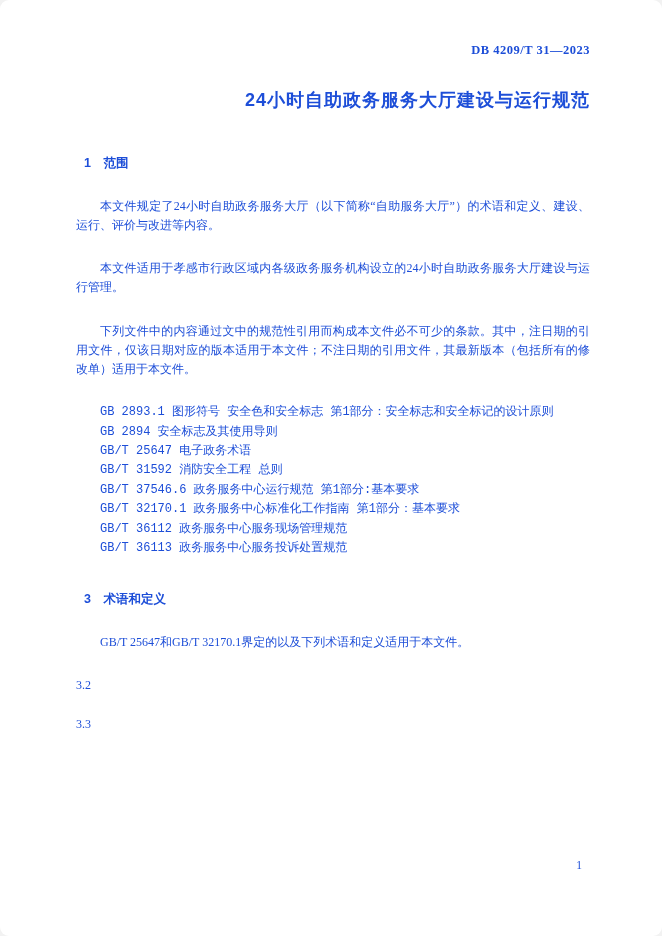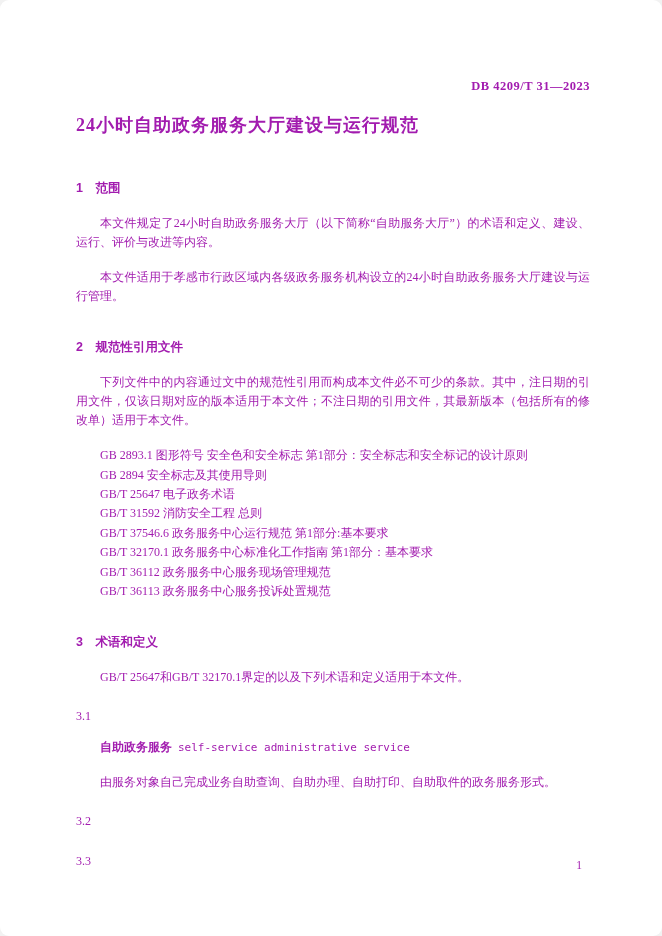--- a/index.html
+++ b/index.html
@@ -6,55 +6,55 @@
   body {
     width: 662px; height: 936px;
     background: #f2f2f2;
     overflow: hidden;
   }
   .page {
     position: relative;
     width: 662px; height: 936px;
     box-sizing: border-box;
     background: #ffffff;
-    padding: 76px 72px 0 76px;
+    padding: 40px 72px 0 76px;
     font-family: "Liberation Serif", "DejaVu Serif", serif;
-    color: #a21caf;
+    color: #1d4ed8;
     font-size: 12px;
     line-height: 1.6;
     border-radius: 9px;
   }
   .doc-code {
     text-align: right;
     font-weight: 700;
     font-size: 12.5px;
     letter-spacing: 0.5px;
     font-family: "Liberation Serif", "DejaVu Serif", serif;
   }
   .title {
-    margin: 15px 0 0 0;
-    text-align: left;
-    font-family: Liberation Serif, serif;
+    margin: 26px 0 0 0;
+    text-align: right;
+    font-family: Liberation Sans, sans-serif;
     font-size: 18px;
     font-weight: 700;
     letter-spacing: 1px;
   }
   .sec-heading {
     font-family: "Liberation Sans", "DejaVu Sans", sans-serif;
     font-size: 12.5px;
     font-weight: 700;
-    margin: 30px 0 14px 0;
+    margin: 30px 0 14px 8px;
   }
   .sec-heading.first { margin-top: 38px; }
   .para {
-    margin: 16px 0;
+    margin: 24px 0;
     text-indent: 2em;
     text-align: justify;
   }
-  .ref-list { margin: 12px 0 0 24px; }
+  .ref-list { margin: 12px 0 0 24px; font-family: Liberation Mono, monospace; }
   .ref-item { line-height: 1.62; white-space: nowrap; }
   .term-block { margin-top: 4px; }
   .term-number { margin-top: 20px; font-size: 12px; }
   .term-line { margin: 12px 0 6px 0; text-indent: 2em; }
   .term-zh {
     font-family: "Liberation Sans", "DejaVu Sans", sans-serif;
     font-weight: 700;
   }
   .term-en {
     font-family: "DejaVu Sans Mono", "Liberation Mono", monospace;
@@ -74,43 +74,35 @@
 <div class="page">
 
   <div class="doc-code">DB 4209/T 31—2023</div>
 
   <div class="title">24小时自助政务服务大厅建设与运行规范</div>
 
   <div class="sec-heading first">1　范围</div>
   <p class="para">本文件规定了24小时自助政务服务大厅（以下简称“自助服务大厅”）的术语和定义、建设、运行、评价与改进等内容。</p>
   <p class="para">本文件适用于孝感市行政区域内各级政务服务机构设立的24小时自助政务服务大厅建设与运行管理。</p>
 
-  <div class="sec-heading">2　规范性引用文件</div>
   <p class="para">下列文件中的内容通过文中的规范性引用而构成本文件必不可少的条款。其中，注日期的引用文件，仅该日期对应的版本适用于本文件；不注日期的引用文件，其最新版本（包括所有的修改单）适用于本文件。</p>
   <div class="ref-list">
     <div class="ref-item">GB 2893.1  图形符号 安全色和安全标志 第1部分：安全标志和安全标记的设计原则</div>
     <div class="ref-item">GB 2894  安全标志及其使用导则</div>
     <div class="ref-item">GB/T 25647  电子政务术语</div>
     <div class="ref-item">GB/T 31592  消防安全工程 总则</div>
     <div class="ref-item">GB/T 37546.6  政务服务中心运行规范 第1部分:基本要求</div>
     <div class="ref-item">GB/T 32170.1  政务服务中心标准化工作指南 第1部分：基本要求</div>
     <div class="ref-item">GB/T 36112  政务服务中心服务现场管理规范</div>
     <div class="ref-item">GB/T 36113  政务服务中心服务投诉处置规范</div>
   </div>
 
   <div class="sec-heading">3　术语和定义</div>
   <p class="para">GB/T 25647和GB/T 32170.1界定的以及下列术语和定义适用于本文件。</p>
 
-  <div class="term-block">
-    <div class="term-number">3.1</div>
-    <div class="term-line">
-      <span class="term-zh">自助政务服务</span><span class="term-en">self-service administrative service</span>
-    </div>
-    <p class="para">由服务对象自己完成业务自助查询、自助办理、自助打印、自助取件的政务服务形式。</p>
-  </div>
 
   <div class="term-block">
     <div class="term-number">3.2</div>
   </div>
 
   <div class="term-block">
     <div class="term-number">3.3</div>
 
   </div>
 

